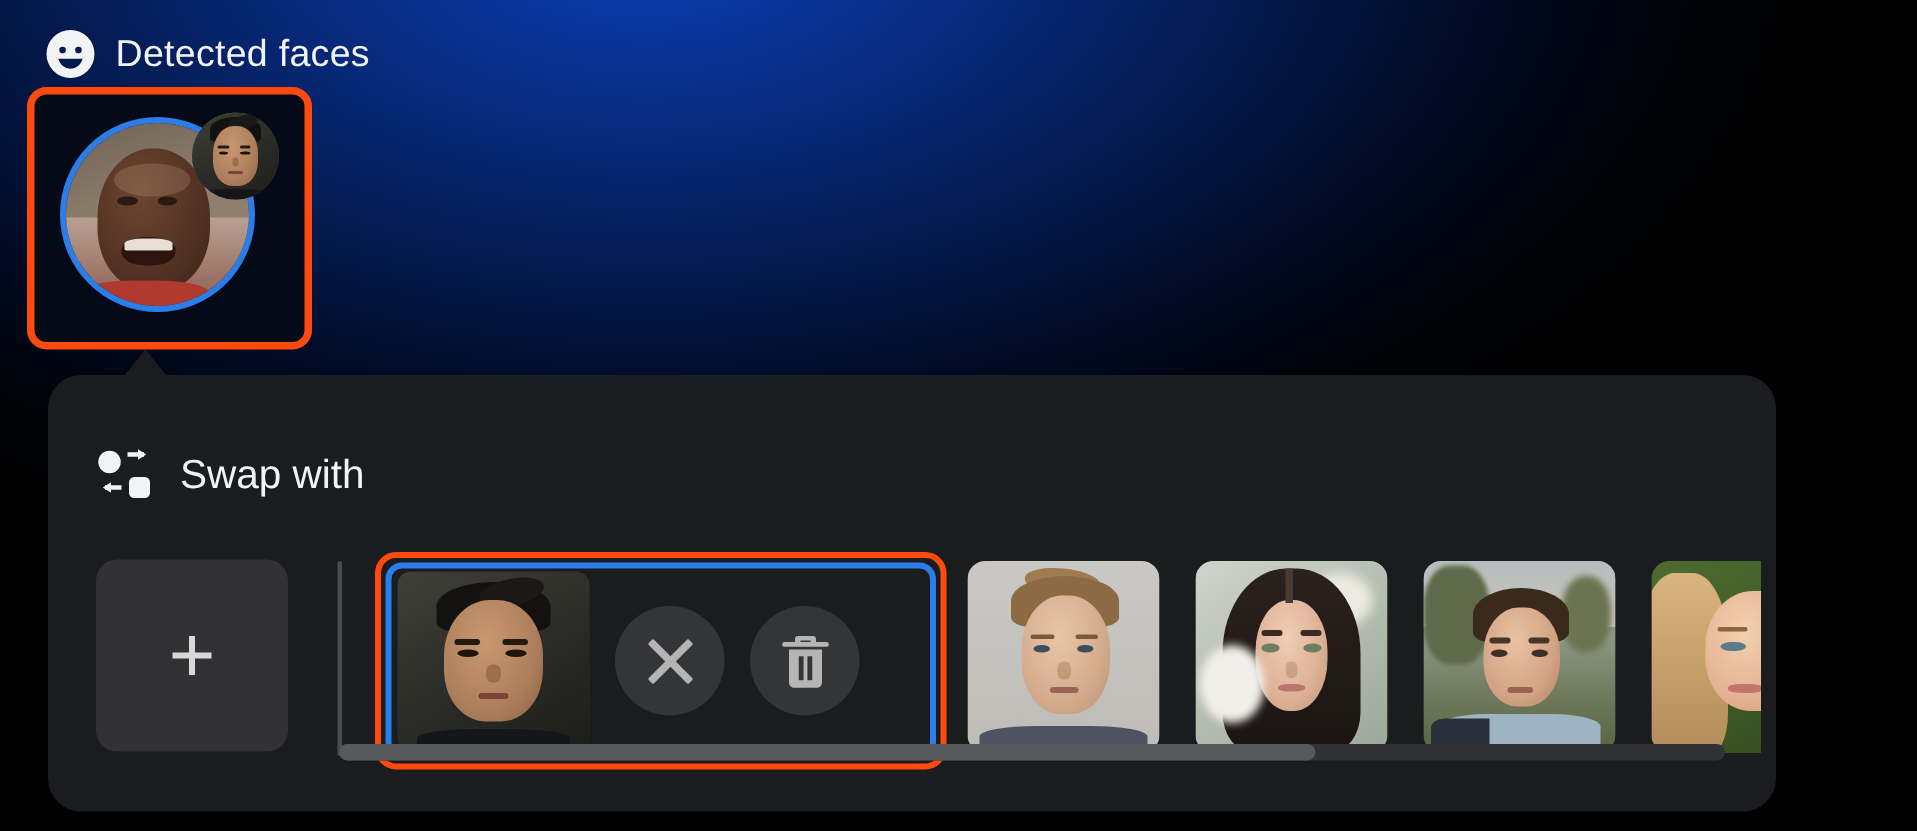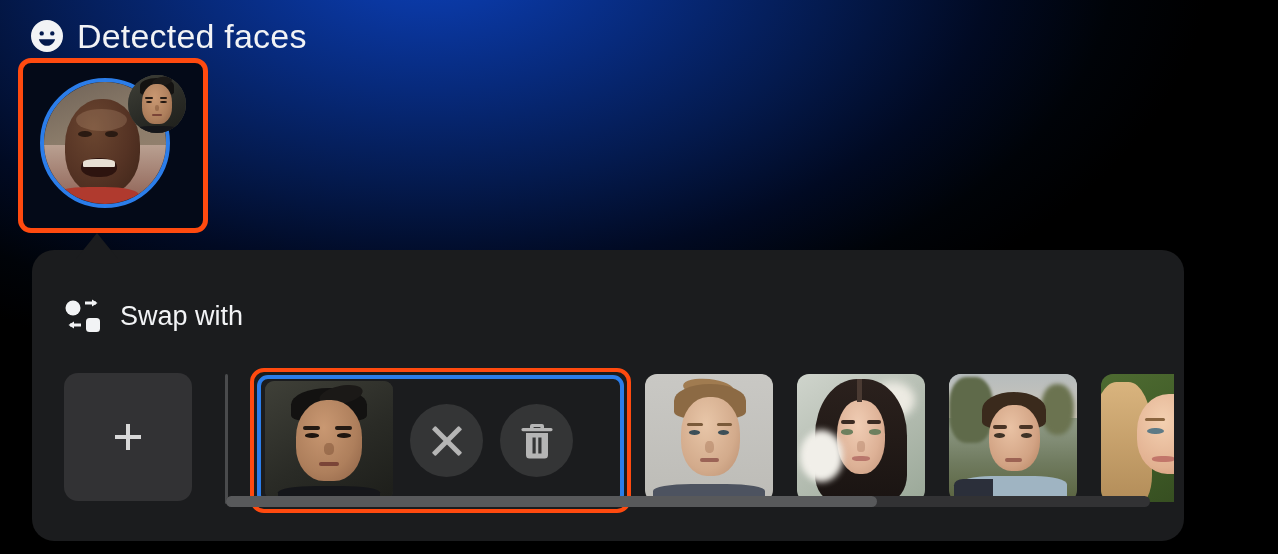--- a/index.html
+++ b/index.html
@@ -27,21 +27,21 @@
     position: absolute;
     left: 30px;
     top: 16px;
     display: flex;
     align-items: center;
     gap: 13px;
     height: 40px;
   }
   .smiley-icon { width: 34px; height: 34px; display: block; }
   .detected-title {
-    font-size: 34px;
+    font-size: 25px;
     color: #f2f3f5;
     font-weight: 400;
     letter-spacing: 0.2px;
     white-space: nowrap;
   }
 
   
   .detected-card {
     position: absolute;
     left: 18px;

